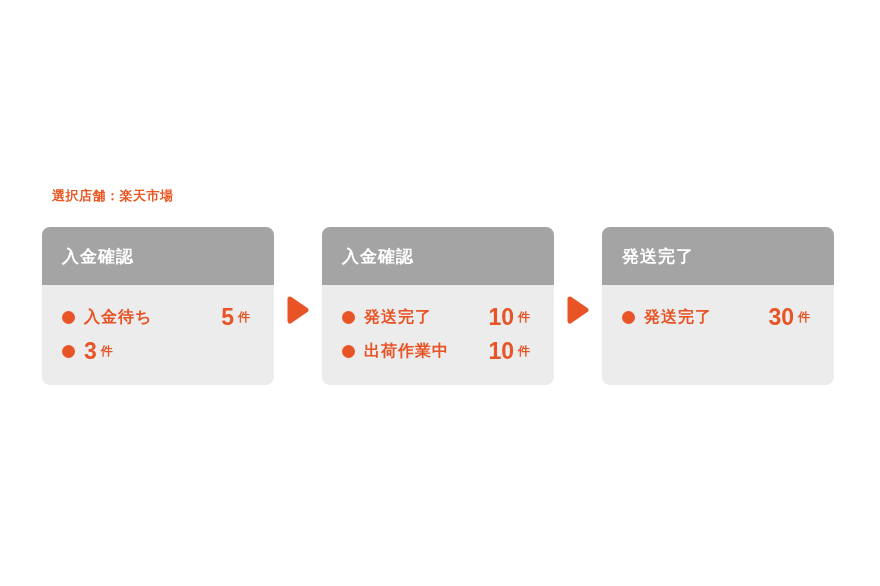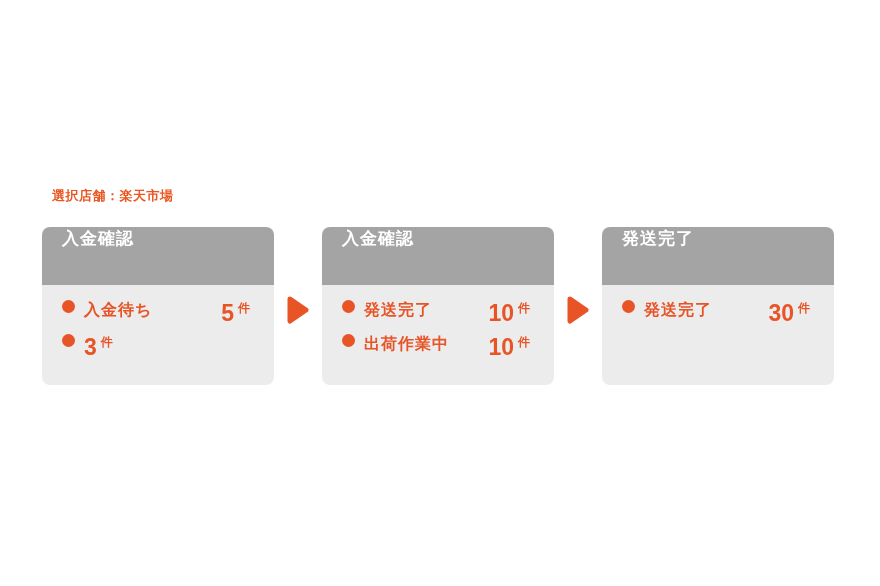--- a/index.html
+++ b/index.html
@@ -34,33 +34,34 @@
     width: 232px;
     border-radius: 8px;
     overflow: hidden;
     flex: 0 0 auto;
   }
   .panel-header {
     height: 58px;
     background: #A4A4A4;
     color: #ffffff;
     display: flex;
+    align-items: center;
     padding-left: 20px;
     font-size: 17px;
     font-weight: bold;
     letter-spacing: 1px;
   }
   .panel-body {
     height: 100px;
     background: #ECECEC;
     padding: 15px 24px 0 20px;
   }
   .status-row {
     display: flex;
-    align-items: flex-start;
+    align-items: center;
     height: 34px;
     cursor: pointer;
     text-decoration: none;
   }
   .bullet {
     width: 13px;
     height: 13px;
     border-radius: 50%;
     background: #E85426;
     margin-right: 9px;

